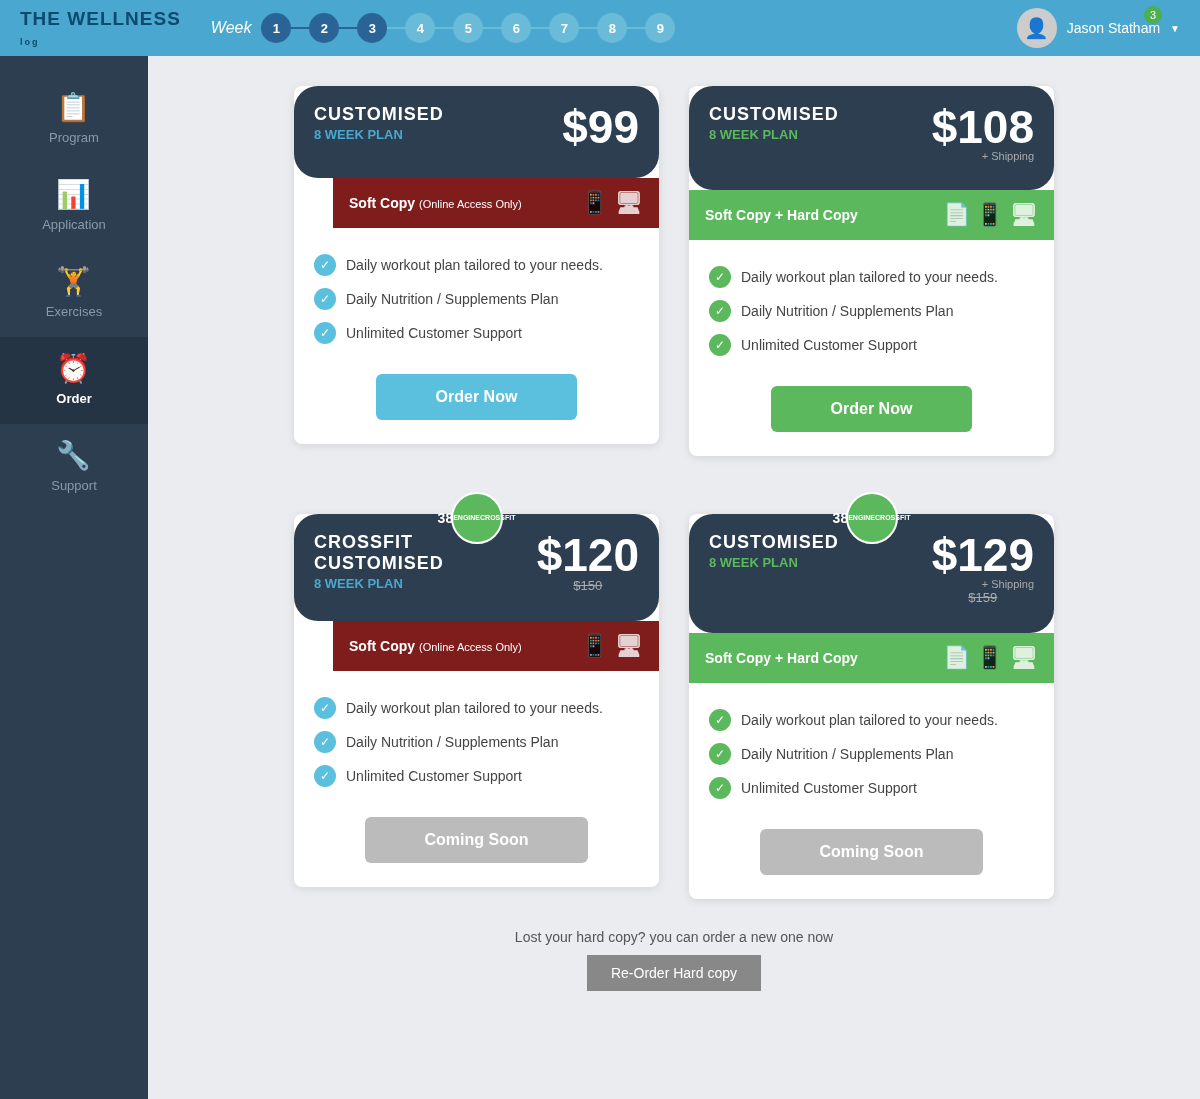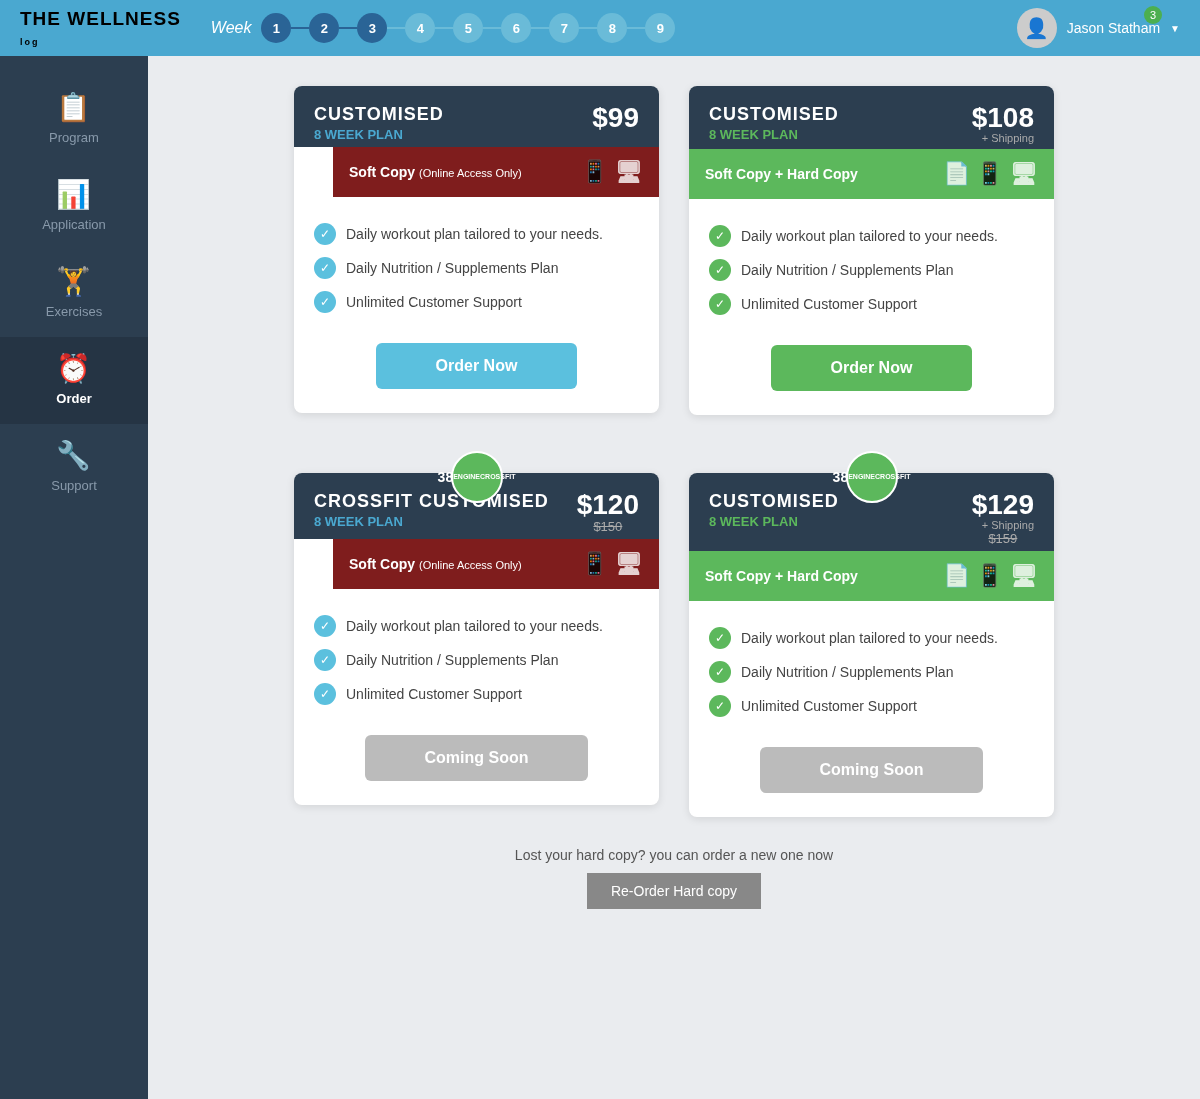--- a/index.html
+++ b/index.html
@@ -8,21 +8,21 @@
     
     .header {
       background: #4aa8d0;
       height: 56px;
       display: flex;
       align-items: center;
       padding: 0 20px;
       position: relative;
     }
     .logo {
-      color: #000000;
+      color: #0c4a6e;
       font-size: 13px;
       font-weight: bold;
       line-height: 1.1;
       margin-right: 30px;
       text-transform: uppercase;
     }
     .logo span { display: block; font-size: 19px; letter-spacing: 1px; }
     .logo sub { font-size: 9px; letter-spacing: 2px; text-transform: lowercase; }
     .week-label { color: white; font-style: italic; font-size: 16px; margin-right: 10px; }
     .steps { display: flex; align-items: center; gap: 0; }
@@ -123,42 +123,43 @@
       background: white;
       border-radius: 8px;
       overflow: hidden;
       box-shadow: 0 2px 8px rgba(0,0,0,0.1);
       position: relative;
     }
 
     .card-header {
       background: #2c3e50;
       color: white;
-      padding: 18px 20px 5px;
+      padding: 18px 20px 28px;
       display: flex;
       justify-content: space-between;
       align-items: flex-start;
+      border-radius: 24px;
     }
     .card-title-block { }
     .card-name {
       font-size: 18px;
       font-weight: bold;
       text-transform: uppercase;
       letter-spacing: 1px;
     }
     .card-plan {
       font-size: 13px;
       color: #4aa8d0;
       font-weight: bold;
       text-transform: uppercase;
       margin-top: 2px;
     }
     .card-plan.green { color: #5cb85c; }
     .card-price { text-align: right; }
-    .price-amount { font-size: 28px; font-weight: bold; line-height: 1; }
+    .price-amount { font-size: 46px; font-weight: bold; line-height: 1; }
     .price-shipping { font-size: 11px; color: #aaa; display: block; }
     .price-original { font-size: 13px; color: #aaa; text-decoration: line-through; display: block; text-align: center; }
 
     .card-copy-bar {
       padding: 12px 16px;
       display: flex;
       align-items: center;
       justify-content: space-between;
       font-size: 14px;
       font-weight: bold;

